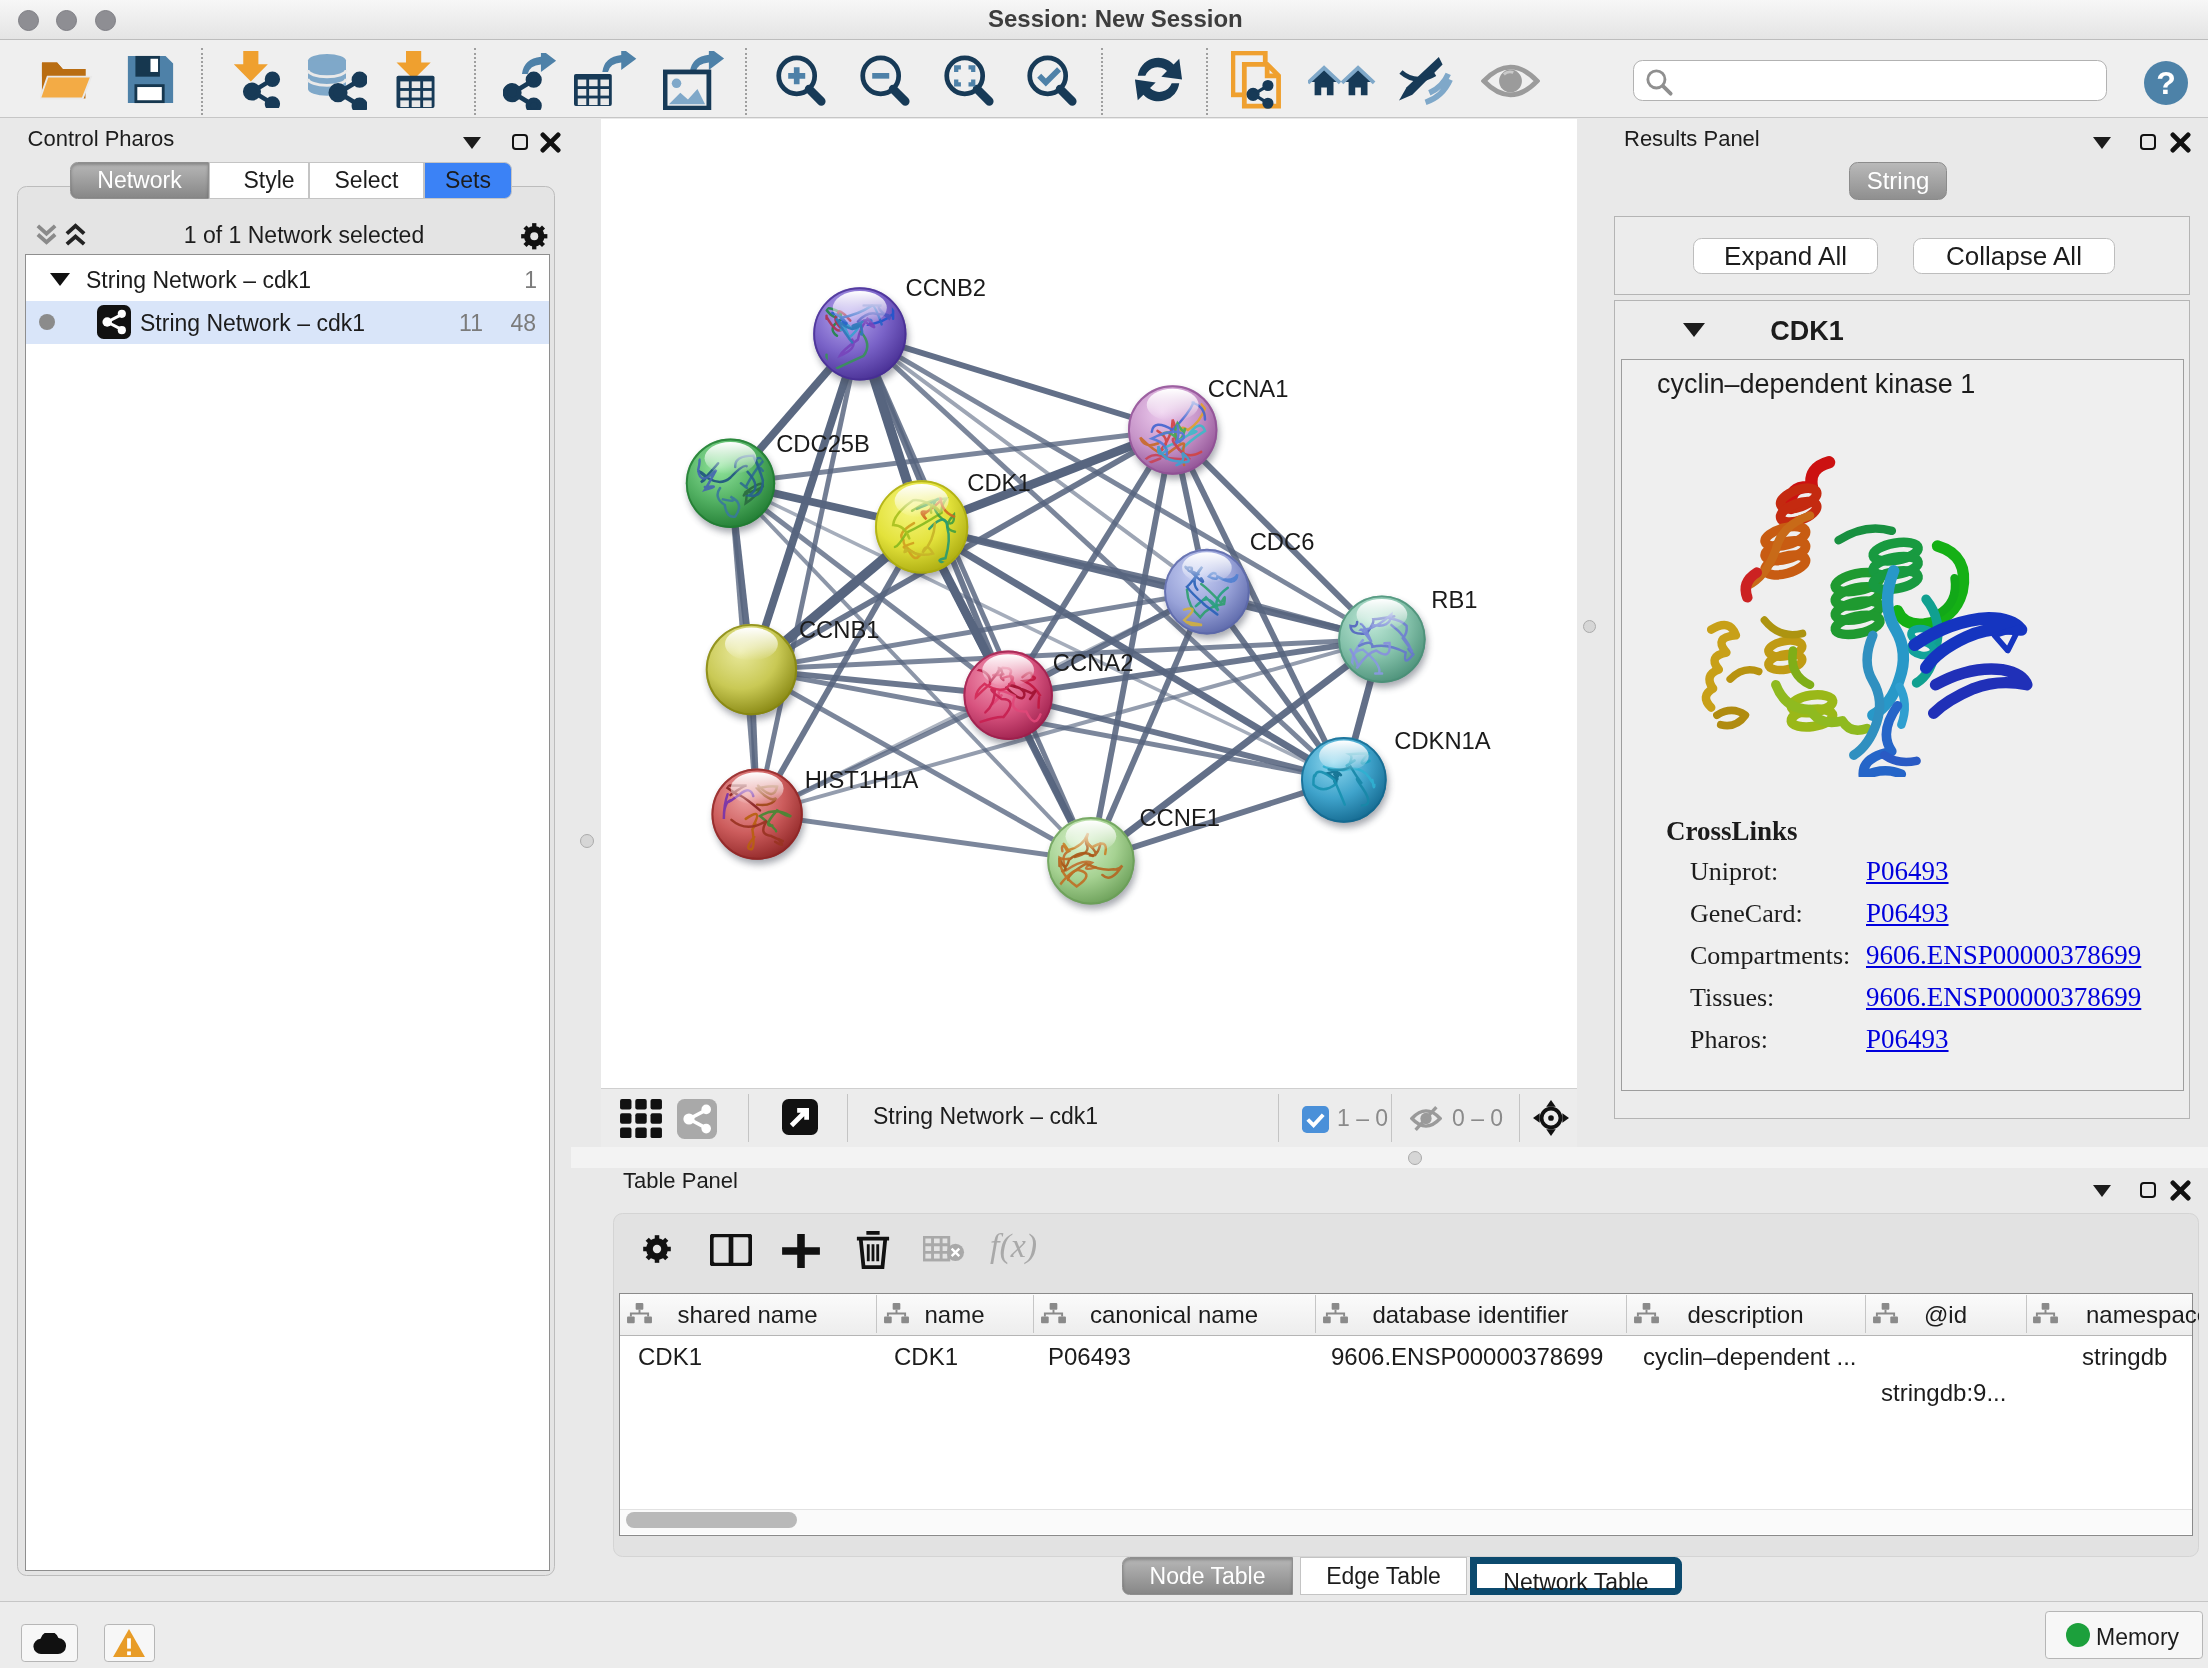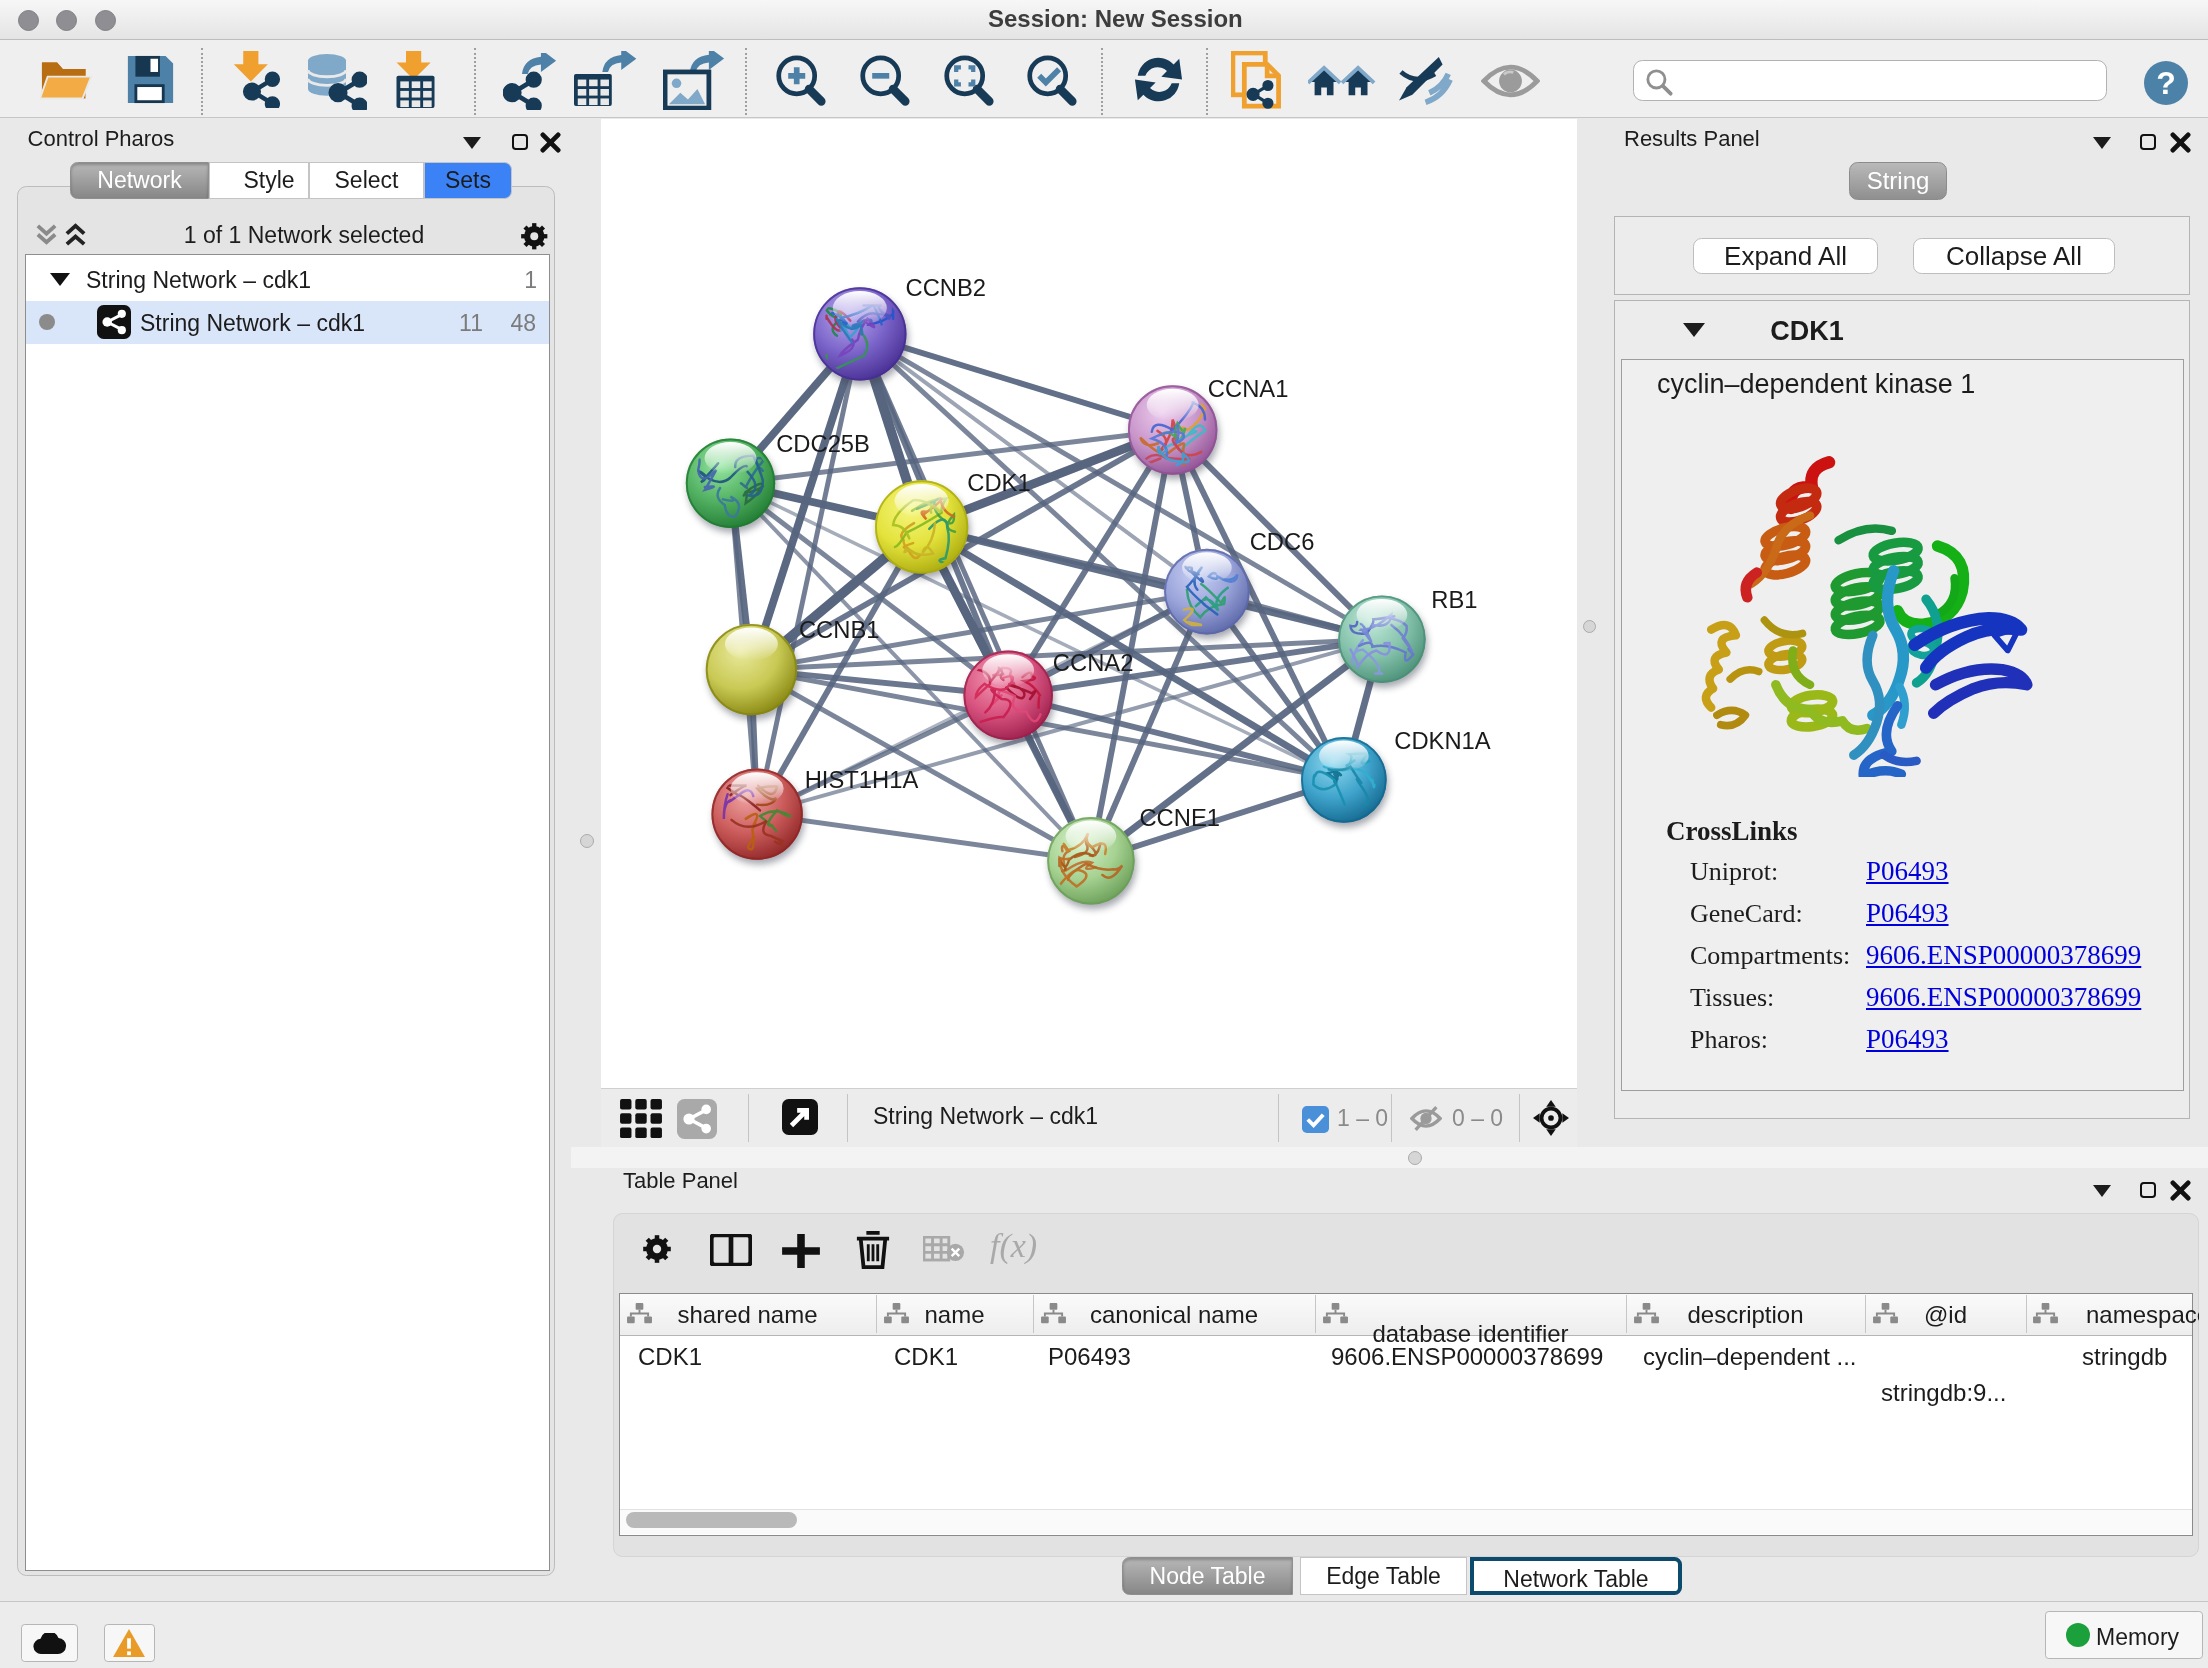--- a/index.html
+++ b/index.html
@@ -722,21 +722,21 @@
 <div class="abs" style="left:1033px;top:1301px;width:282px;text-align:center;font-size:24px;color:#1c1c1c;white-space:nowrap;overflow:hidden;">canonical name</div>
 <div class="abs" style="left:1315px;top:1295px;width:1px;height:38px;background:#c6c6c6;"></div>
 <svg class="abs" style="left:1323px;top:1303px;" width="25" height="23" viewBox="0 0 26 24">
     <g fill="#8a8a8a">
       <rect x="9" y="0" width="8" height="7" rx="1"></rect>
       <rect x="0" y="14" width="8" height="7" rx="1"></rect>
       <rect x="18" y="14" width="8" height="7" rx="1"></rect>
     </g>
     <path d="M13,7 v4 M4,14 v-3 h18 v3" stroke="#8a8a8a" stroke-width="2" fill="none"></path>
   </svg>
-<div class="abs" style="left:1315px;top:1301px;width:311px;text-align:center;font-size:24px;color:#1c1c1c;white-space:nowrap;overflow:hidden;margin-top:19px;">database identifier</div>
+<div class="abs" style="left:1315px;top:1301px;width:311px;text-align:center;font-size:24px;color:#1c1c1c;white-space:nowrap;overflow:hidden;">database identifier</div>
 <div class="abs" style="left:1626px;top:1295px;width:1px;height:38px;background:#c6c6c6;"></div>
 <svg class="abs" style="left:1634px;top:1303px;" width="25" height="23" viewBox="0 0 26 24">
     <g fill="#8a8a8a">
       <rect x="9" y="0" width="8" height="7" rx="1"></rect>
       <rect x="0" y="14" width="8" height="7" rx="1"></rect>
       <rect x="18" y="14" width="8" height="7" rx="1"></rect>
     </g>
     <path d="M13,7 v4 M4,14 v-3 h18 v3" stroke="#8a8a8a" stroke-width="2" fill="none"></path>
   </svg>
 <div class="abs" style="left:1626px;top:1301px;width:239px;text-align:center;font-size:24px;color:#1c1c1c;white-space:nowrap;overflow:hidden;">description</div>
@@ -764,21 +764,21 @@
 <div class="abs" style="left:894px;top:1343px;font-size:24px;white-space:nowrap;">CDK1</div>
 <div class="abs" style="left:1048px;top:1343px;font-size:24px;white-space:nowrap;">P06493</div>
 <div class="abs" style="left:1331px;top:1343px;font-size:24px;white-space:nowrap;">9606.ENSP00000378699</div>
 <div class="abs" style="left:1643px;top:1343px;font-size:24px;white-space:nowrap;">cyclin–dependent ...</div>
 <div class="abs" style="left:1881px;top:1343px;font-size:24px;white-space:nowrap;margin-top:36px;">stringdb:9...</div>
 <div class="abs" style="left:2082px;top:1343px;font-size:24px;white-space:nowrap;">stringdb</div>
 <div class="abs" style="left:620px;top:1509px;width:1572px;height:25px;background:#fafafa;border-top:1px solid #e2e2e2;"></div>
 <div class="abs" style="left:626px;top:1512px;width:171px;height:16px;background:#b9b9b9;border-radius:8.6px;"></div>
 <div class="abs" style="left:1122px;top:1557px;width:171px;height:38px;background:linear-gradient(#b7b7b7,#878787);box-shadow:inset 0 1.9px 2.9px rgba(0,0,0,0.25);border:1px solid #8f8f8f;border-radius:7.6px 0px 0px 7.6px;line-height:36px;text-align:center;font-size:23px;color:#fff;">Node Table</div>
 <div class="abs" style="left:1300px;top:1557px;width:167px;height:38px;background:#ffffff;border:1px solid #c4c4c4;border-radius:0px 0px 0px 0px;line-height:36px;text-align:center;font-size:23px;color:#1c1c1c;">Edge Table</div>
-<div class="abs" style="left:1470px;top:1557px;width:212px;height:38px;background:#ffffff;border:4px solid #0c4a6e;border-radius:0px 7.6px 7.6px 0px;line-height:36px;text-align:center;font-size:23px;color:#1c1c1c;">Network Table</div>
+<div class="abs" style="left:1470px;top:1557px;width:212px;height:38px;background:#ffffff;border:7px solid #0c4a6e;border-radius:0px 7.6px 7.6px 0px;line-height:36px;text-align:center;font-size:23px;color:#1c1c1c;">Network Table</div>
 <div class="abs" style="left:0;top:1601px;width:2208px;height:68px;background:#ececec;border-top:1px solid #c6c6c6;"></div>
 <div class="abs" style="left:21px;top:1624px;width:57px;height:38px;background:#f7f7f7;border:1px solid #b6b6b6;border-radius:3.8px;"></div>
 <svg class="abs" style="left:32px;top:1633px;" width="34" height="23" viewBox="0 0 36 24">
     <path fill="#111" d="M10,22 a8,8 0 0 1 -1,-16 a10,10 0 0 1 19,-1 a7,7 0 0 1 -1,17 z"></path>
   </svg>
 <div class="abs" style="left:104px;top:1624px;width:51px;height:38px;background:#f7f7f7;border:1px solid #b6b6b6;border-radius:3.8px;"></div>
 <svg class="abs" style="left:112px;top:1628px;" width="34" height="30" viewBox="0 0 36 32">
     <path d="M18,1 L35,31 H1 z" fill="#e89c27"></path>
     <rect x="16" y="11" width="4" height="11" fill="#fff"></rect>
     <rect x="16" y="25" width="4" height="4" fill="#fff"></rect>

